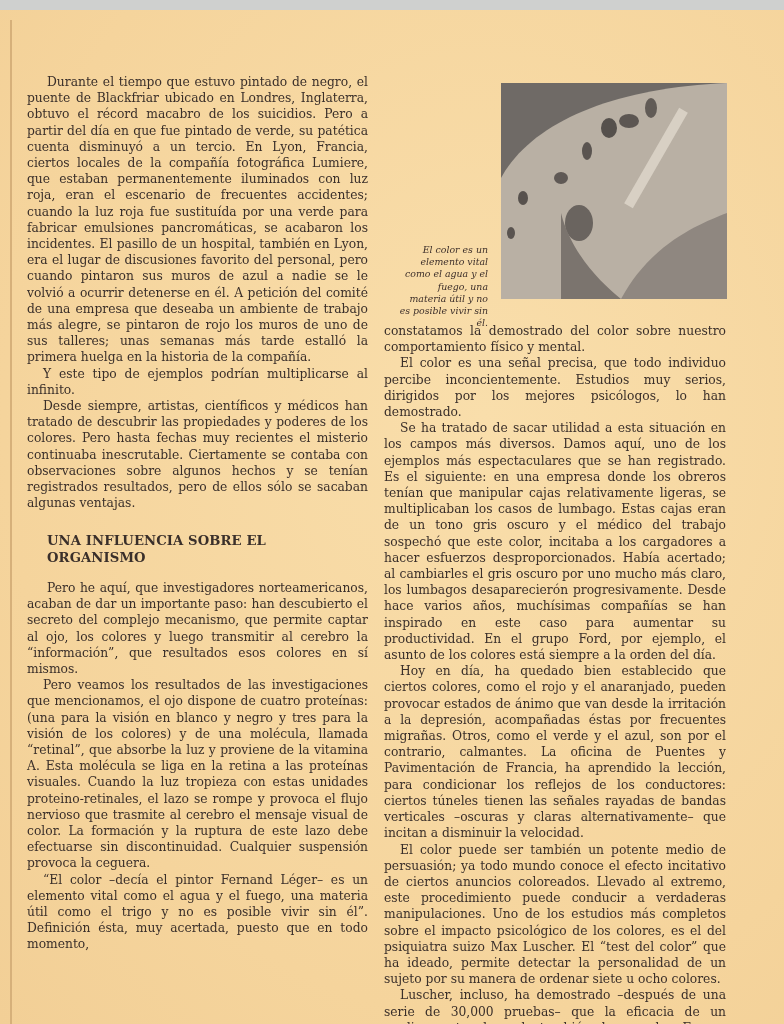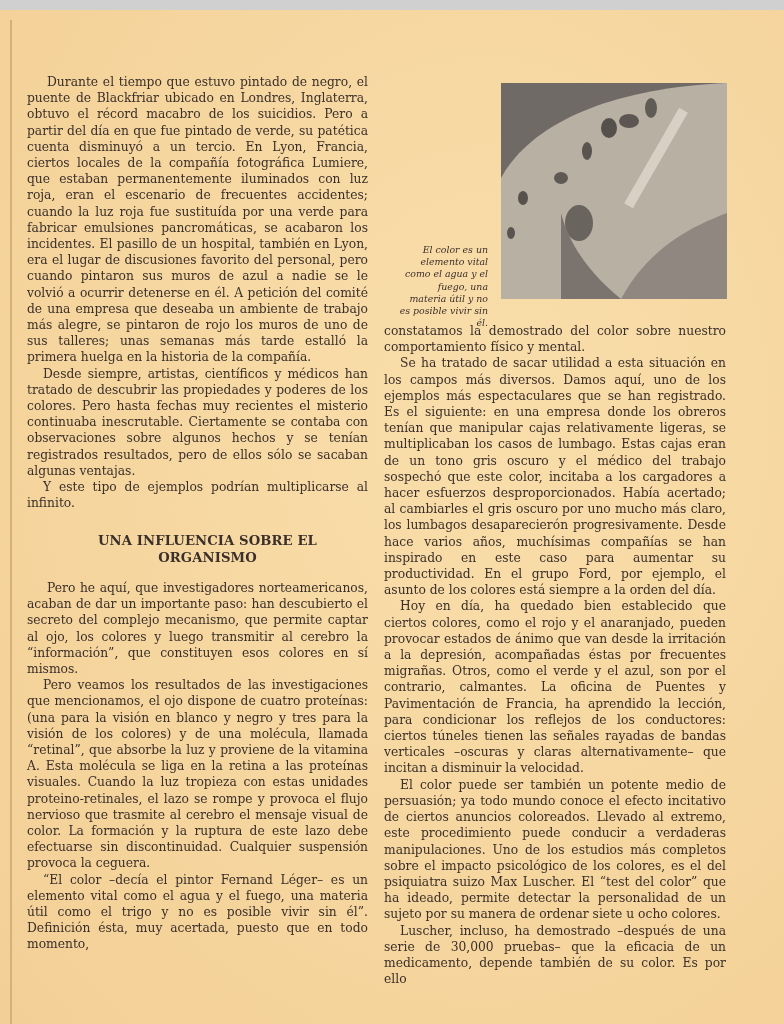--- a/index.html
+++ b/index.html
@@ -22,21 +22,21 @@
   .col {
     position: absolute; font-size: 12.3px; line-height: 16.2px;
     text-align: justify; hyphens: manual;
   }
   .col-left { left: 27px; top: 64px; width: 341px; }
   .col-right { left: 384px; top: 313px; width: 342px; }
   .col p { margin: 0; text-indent: 16px; }
   .col p.first { text-indent: 20px; }
   .heading {
     font-weight: bold; font-size: 13.2px; letter-spacing: 0.1px;
-    text-align: center; text-indent: 0 !important;
+    text-align: left; text-indent: 0 !important;
     margin: 22px 0 14px 20px !important;
   }
   .figure {
     position: absolute; left: 501px; top: 73px; width: 226px; height: 216px;
     background: #8a8580; overflow: hidden;
   }
   .figure svg { display: block; }
   .caption {
     position: absolute; left: 398px; top: 215px; width: 90px;
     font-style: italic; font-size: 9.4px; line-height: 12.2px; text-align: right;
@@ -45,24 +45,24 @@
   }
 </style>
 </head>
 <body>
 
 <div class="page">
   <div class="spine"></div>
 
   <div class="col col-left">
     <p class="first">Durante el tiempo que estuvo pintado de negro, el puente de Blackfriar ubicado en Londres, Inglaterra, obtuvo el récord macabro de los suicidios. Pero a partir del día en que fue pintado de verde, su patética cuenta disminuyó a un tercio. En Lyon, Francia, ciertos locales de la compañía fotográfica Lumiere, que estaban permanentemente iluminados con luz roja, eran el escenario de frecuentes accidentes; cuando la luz roja fue sustituída por una verde para fabricar emulsiones pancromáticas, se acabaron los incidentes. El pasillo de un hospital, también en Lyon, era el lugar de discusiones favorito del personal, pero cuando pintaron sus muros de azul a nadie se le volvió a ocurrir detenerse en él. A petición del comité de una empresa que deseaba un ambiente de trabajo más alegre, se pintaron de rojo los muros de uno de sus talleres; unas semanas más tarde estalló la primera huelga en la historia de la compañía.</p>
+    <p>Y este tipo de ejemplos podrían multiplicarse al infinito.</p>
     <p>Desde siempre, artistas, científicos y médicos han tratado de descubrir las propiedades y poderes de los colores. Pero hasta fechas muy recientes el misterio continuaba inescrutable. Ciertamente se contaba con observaciones sobre algunos hechos y se tenían registrados resultados, pero de ellos sólo se sacaban algunas ventajas.</p>
-    <p>Y este tipo de ejemplos podrían multiplicarse al infinito.</p>
     <p class="heading">UNA INFLUENCIA SOBRE EL ORGANISMO</p>
-    <p class="first">Pero he aquí, que investigadores norteamericanos, acaban de dar un importante paso: han descubierto el secreto del complejo mecanismo, que permite captar al ojo, los colores y luego transmitir al cerebro la “información”, que constituyen esos colores en sí mismos.</p>
+    <p class="first">Pero he aquí, que investigadores norteamericanos, acaban de dar un importante paso: han descubierto el secreto del complejo mecanismo, que permite captar al ojo, los colores y luego transmitir al cerebro la “información”, que resultados esos colores en sí mismos.</p>
     <p>Pero veamos los resultados de las investigaciones que mencionamos, el ojo dispone de cuatro proteínas: (una para la visión en blanco y negro y tres para la visión de los colores) y de una molécula, llamada “retinal”, que absorbe la luz y proviene de la vitamina A. Esta molécula se liga en la retina a las proteínas visuales. Cuando la luz tropieza con estas unidades proteino-retinales, el lazo se rompe y provoca el flujo nervioso que trasmite al cerebro el mensaje visual de color. La formación y la ruptura de este lazo debe efectuarse sin discontinuidad. Cualquier suspensión provoca la ceguera.</p>
     <p>“El color –decía el pintor Fernand Léger– es un elemento vital como el agua y el fuego, una materia útil como el trigo y no es posible vivir sin él”. Definición ésta, muy acertada, puesto que en todo momento,</p>
   </div>
 
   <div class="figure" aria-label="paint-palette-photo">
     <svg width="226" height="216" viewBox="0 0 226 216">
       <rect x="0" y="0" width="226" height="216" fill="#6f6a66"></rect>
       <path d="M0 95 C 30 40, 110 5, 226 0 L 226 216 L 0 216 Z" fill="#b9b0a4"></path>
       <path d="M120 216 C 150 160, 200 140, 226 130 L 226 216 Z" fill="#8f8780"></path>
       <ellipse cx="108" cy="45" rx="8" ry="10" fill="#55504c"></ellipse>
@@ -75,18 +75,19 @@
       <ellipse cx="10" cy="150" rx="4" ry="6" fill="#5a5450"></ellipse>
       <rect x="150" y="20" width="10" height="110" fill="#d8d0c4" transform="rotate(30 155 75)"></rect>
       <path d="M60 130 C 70 170, 100 200, 120 216 L 60 216 Z" fill="#7b746e"></path>
     </svg>
   </div>
 
   <div class="caption">El color es un elemento vital como el agua y el fuego, una materia útil y no es posible vivir sin él.</div>
 
   <div class="col col-right">
     <p style="text-indent:0">constatamos la demostrado del color sobre nuestro comportamiento físico y mental.</p>
+    <p>El color es una señal precisa, que todo individuo percibe inconcientemente. Estudios muy serios, dirigidos por los mejores psicólogos, lo han demostrado.</p>
     <p>Se ha tratado de sacar utilidad a esta situación en los campos más diversos. Damos aquí, uno de los ejemplos más espectaculares que se han registrado. Es el siguiente: en una empresa donde los obreros tenían que manipular cajas relativamente ligeras, se multiplicaban los casos de lumbago. Estas cajas eran de un tono gris oscuro y el médico del trabajo sospechó que este color, incitaba a los cargadores a hacer esfuerzos desproporcionados. Había acertado; al cambiarles el gris oscuro por uno mucho más claro, los lumbagos desaparecierón progresivamente. Desde hace varios años, muchísimas compañías se han inspirado en este caso para aumentar su productividad. En el grupo Ford, por ejemplo, el asunto de los colores está siempre a la orden del día.</p>
     <p>Hoy en día, ha quedado bien establecido que ciertos colores, como el rojo y el anaranjado, pueden provocar estados de ánimo que van desde la irritación a la depresión, acompañadas éstas por frecuentes migrañas. Otros, como el verde y el azul, son por el contrario, calmantes. La oficina de Puentes y Pavimentación de Francia, ha aprendido la lección, para condicionar los reflejos de los conductores: ciertos túneles tienen las señales rayadas de bandas verticales –oscuras y claras alternativamente– que incitan a disminuir la velocidad.</p>
     <p>El color puede ser también un potente medio de persuasión; ya todo mundo conoce el efecto incitativo de ciertos anuncios coloreados. Llevado al extremo, este procedimiento puede conducir a verdaderas manipulaciones. Uno de los estudios más completos sobre el impacto psicológico de los colores, es el del psiquiatra suizo Max Luscher. El “test del color” que ha ideado, permite detectar la personalidad de un sujeto por su manera de ordenar siete u ocho colores.</p>
     <p>Luscher, incluso, ha demostrado –después de una serie de 30,000 pruebas– que la eficacia de un medicamento, depende también de su color. Es por ello</p>
   </div>
 </div>
 
 </body></html>

